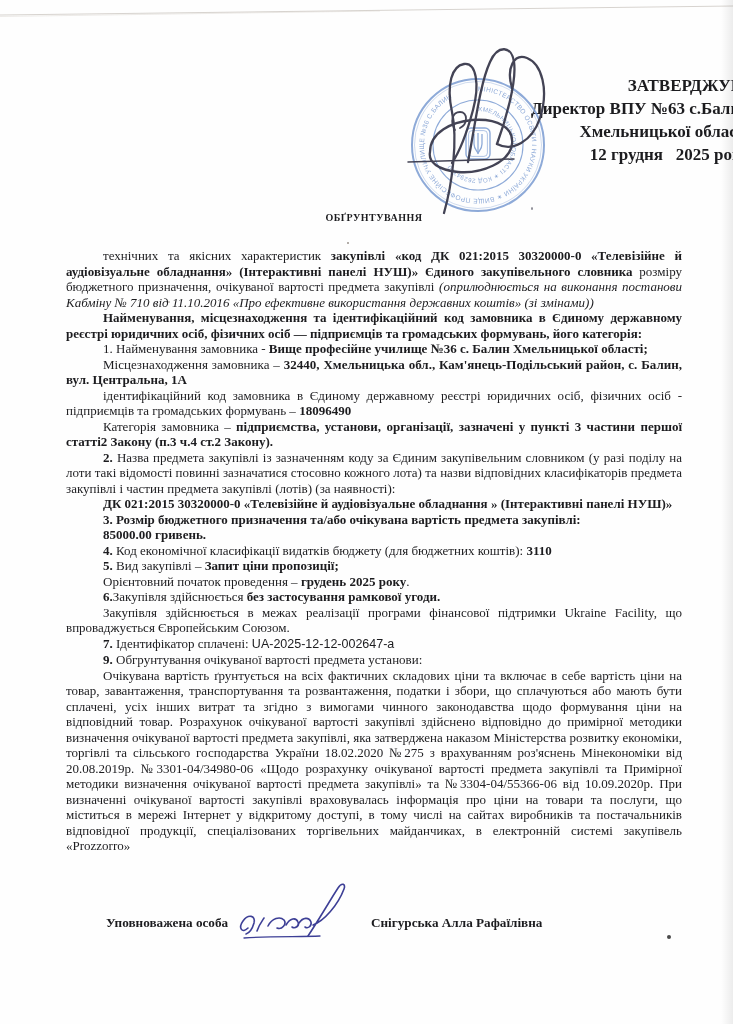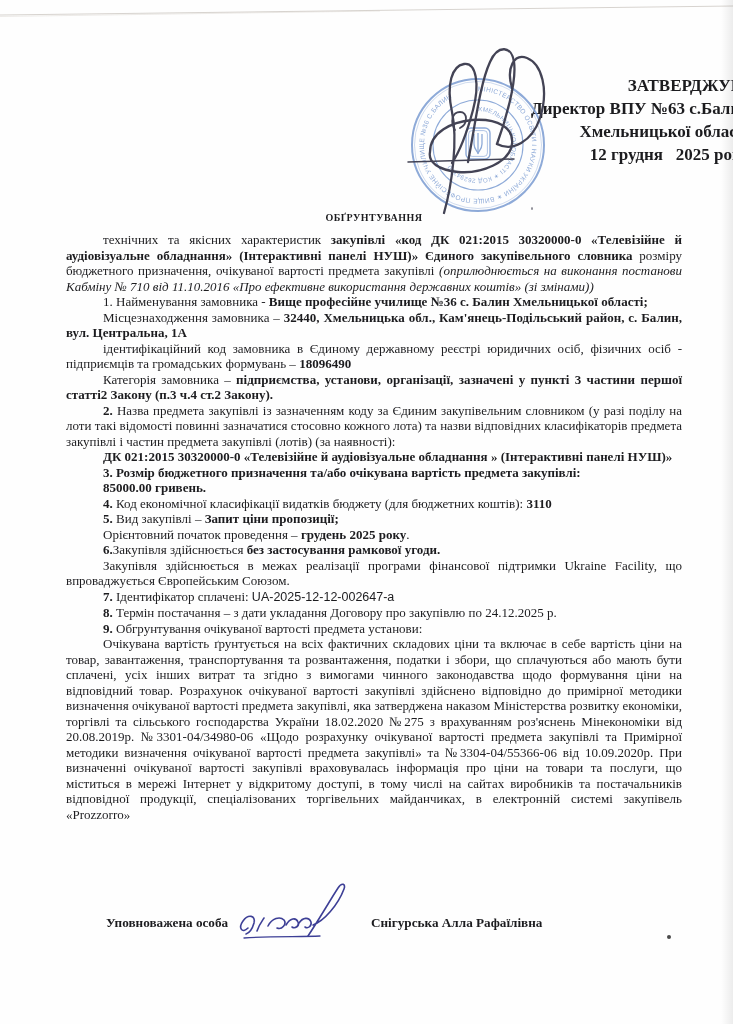--- a/index.html
+++ b/index.html
@@ -27,21 +27,21 @@
   
   .stamp-svg{position:absolute;left:396px;top:40px;}
   svg text{font-family:"Liberation Sans", sans-serif;}
   
   .title{
     position:absolute;top:212px;left:66px;width:616px;
     text-align:center;font-weight:bold;font-size:10px;letter-spacing:.5px;
   }
   
   .docbody{
-    position:absolute;top:232px;left:66px;width:616px;
+    position:absolute;top:248px;left:66px;width:616px;
     font-size:13px;line-height:15.5px;text-align:justify;
   }
   .para{text-indent:37px;}
   .b{font-weight:bold;}
   .i{font-style:italic;}
   .s{font-family:"Liberation Sans", sans-serif;font-size:12.5px;}
   
   .sig-row{
     position:absolute;top:905px;left:66px;width:616px;height:70px;
     font-size:13.2px;font-weight:bold;
@@ -97,35 +97,35 @@
       <path d="M 34 112 C 34 92 56 82 76 80 C 102 78 118 88 116 104 C 114 122 86 134 62 132 C 42 130 32 122 34 112"></path>
       <path d="M 101 104 C 116 112 136 102 144 78 C 153 50 146 24 131 18 C 118 13 110 28 116 48"></path>
       <path d="M 59 90 C 54 82 56 72 64 72 C 72 72 72 84 64 88" stroke-width="1.8"></path>
     </g>
   </svg>
 
   <div class="title">ОБҐРУНТУВАННЯ</div>
 
   <div class="docbody">
       <div class="para"><span>технічних та якісних характеристик </span><span class="b">закупівлі  «код ДК 021:2015 30320000-0 «Телевізійне й аудіовізуальне обладнання» (Інтерактивні панелі НУШ)» Єдиного закупівельного словника</span><span>  розміру бюджетного призначення, очікуваної вартості предмета закупівлі </span><span class="i">(оприлюднюється на виконання постанови Кабміну № 710 від 11.10.2016 «Про ефективне використання державних коштів» (зі змінами))</span></div>
+      <div class="para"><span class="b">Найменування, місцезнаходження та ідентифікаційний код замовника в Єдиному державному реєстрі юридичних осіб, фізичних осіб — підприємців та громадських формувань, його категорія:</span></div>
       <div class="para"><span>1. Найменування замовника - </span><span class="b">Вище професійне училище №36 с. Балин Хмельницької області;</span></div>
       <div class="para"><span>Місцезнаходження замовника – </span><span class="b">32440, Хмельницька обл., Кам'янець-Подільський район, с. Балин, вул. Центральна, 1А</span></div>
       <div class="para"><span>ідентифікаційний код замовника в Єдиному державному реєстрі юридичних осіб, фізичних осіб - підприємців та громадських формувань – </span><span class="b">18096490</span></div>
       <div class="para"><span>Категорія замовника – </span><span class="b">підприємства, установи, організації, зазначені у пункті 3 частини першої статті2 Закону (п.3 ч.4 ст.2 Закону).</span></div>
       <div class="para"><span class="b">2.</span><span> Назва предмета закупівлі із зазначенням коду за Єдиним закупівельним словником (у разі поділу на лоти такі відомості повинні зазначатися стосовно кожного лота) та назви відповідних класифікаторів предмета закупівлі і частин предмета закупівлі (лотів) (за наявності):</span></div>
       <div class="para"><span class="b">ДК 021:2015 30320000-0 «Телевізійне й аудіовізуальне обладнання » (Інтерактивні панелі НУШ)»</span></div>
       <div class="para"><span class="b">3. Розмір бюджетного призначення та/або очікувана вартість предмета закупівлі:</span></div>
       <div class="para"><span class="b">85000.00 гривень.</span></div>
       <div class="para"><span class="b">4.</span><span> Код економічної класифікації видатків бюджету (для бюджетних коштів): </span><span class="b">3110</span></div>
       <div class="para"><span class="b">5.</span><span> Вид закупівлі – </span><span class="b">Запит ціни пропозиції;</span></div>
       <div class="para"><span>Орієнтовний початок проведення – </span><span class="b">грудень 2025 року</span><span>.</span></div>
       <div class="para"><span class="b">6.</span><span>Закупівля здійснюється </span><span class="b">без застосування рамкової угоди.</span></div>
       <div class="para"><span>Закупівля здійснюється в межах реалізації програми фінансової підтримки Ukraine Facility, що впроваджується Європейським Союзом.</span></div>
       <div class="para"><span class="b">7.</span><span> Ідентифікатор сплачені: </span><span class="s">UA-2025-12-12-002647-a</span></div>
-      <div class="para"><span class="b">8.</span><span> Термін постачання – з дати укладання Договору про закупівлю по 24.12.2025 р.</span></div>
       <div class="para"><span class="b">9.</span><span> Обгрунтування очікуваної вартості  предмета установи:</span></div>
       <div class="para"><span>Очікувана вартість ґрунтується на всіх фактичних складових ціни та включає в себе вартість ціни на товар, завантаження, транспортування та розвантаження, податки і збори, що сплачуються або мають бути сплачені, усіх інших витрат та згідно з вимогами чинного законодавства щодо формування ціни на відповідний товар. Розрахунок очікуваної вартості закупівлі здійснено відповідно до примірної методики визначення очікуваної вартості предмета закупівлі, яка затверджена наказом Міністерства розвитку економіки, торгівлі та сільського господарства України 18.02.2020 №275 з врахуванням роз'яснень Мінекономіки від 20.08.2019р. №3301-04/34980-06 «Щодо розрахунку очікуваної вартості предмета закупівлі та Примірної методики визначення очікуваної вартості предмета закупівлі» та №3304-04/55366-06 від 10.09.2020р. При визначенні очікуваної вартості закупівлі враховувалась інформація про ціни на товари та послуги, що міститься в мережі Інтернет у відкритому доступі, в тому числі на сайтах виробників та постачальників відповідної продукції, спеціалізованих торгівельних майданчиках, в електронній системі закупівель «Prozzorro»</span></div>
     </div>
 
   <div class="sig-row">
     <span class="sig-label">Уповноважена особа</span>
     <svg class="sig2-svg" width="140" height="66" viewBox="0 0 140 66">
       <g fill="none" stroke="#3d3f96" stroke-width="1.6" stroke-linecap="round">
         <path d="M 32 47 C 26 53 22 47 27 40 C 32 33 40 34 38 42 C 36 49 33 52 30 53"></path>
         <path d="M 41 50 C 43 44 46 40 48 37"></path>

